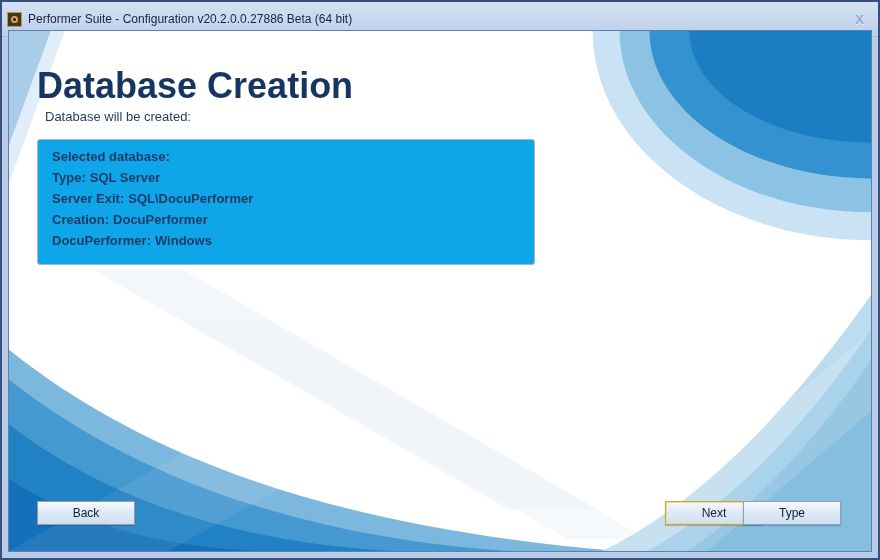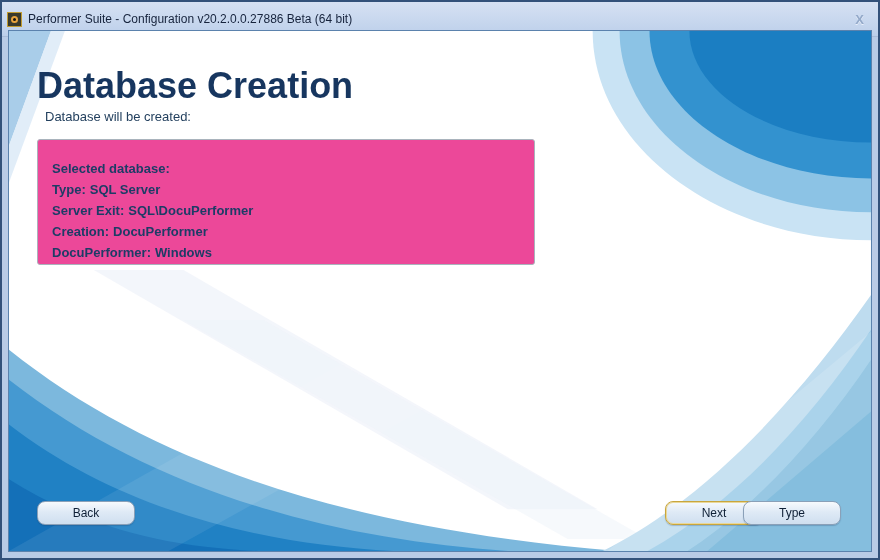--- a/index.html
+++ b/index.html
@@ -43,30 +43,30 @@
   .heading{
     position:absolute;left:28px;top:34px;
     font-size:36px;font-weight:bold;color:#17365f;letter-spacing:0;
   }
   .subheading{
     position:absolute;left:28px;top:78px;
     font-size:13px;color:#24415f;margin-left:8px;
   }
   .infobox{
     position:absolute;left:28px;top:108px;width:498px;height:126px;
-    background:#ec4899;border:1px solid #a9b3bc;border-radius:3px;
-    padding:18px 14px;
+    background:#0ea5e9;border:1px solid #a9b3bc;border-radius:3px;
+    padding:6px 14px;
   }
   .infobox .row{font-size:13px;color:#1d3c66;line-height:21px;white-space:pre;}
   .infobox .lbl{font-weight:bold;margin-right:4px;}
   .infobox .val{font-weight:bold;}
 
   .btn{
     position:absolute;top:470px;width:98px;height:24px;
-    border:1px solid #8aa0b8;border-radius:8px;
+    border:1px solid #8aa0b8;border-radius:0;
     background:linear-gradient(#f7fafd,#dfeaf6 45%,#cfdfef);
     font-family:"Liberation Sans",sans-serif;
     font-size:12px;color:#0f2036;text-align:center;line-height:22px;
     box-shadow:0 1px 1px rgba(30,60,100,.25);
     cursor:pointer;
   }
   .btn-back{left:28px;}
   .btn-next{left:624px;border:1px solid #c9a63d;box-shadow:0 0 0 1px #e9d89a inset,0 1px 1px rgba(30,60,100,.25);margin-left:32px;}
   .btn-exit{left:734px;}
 </style>

